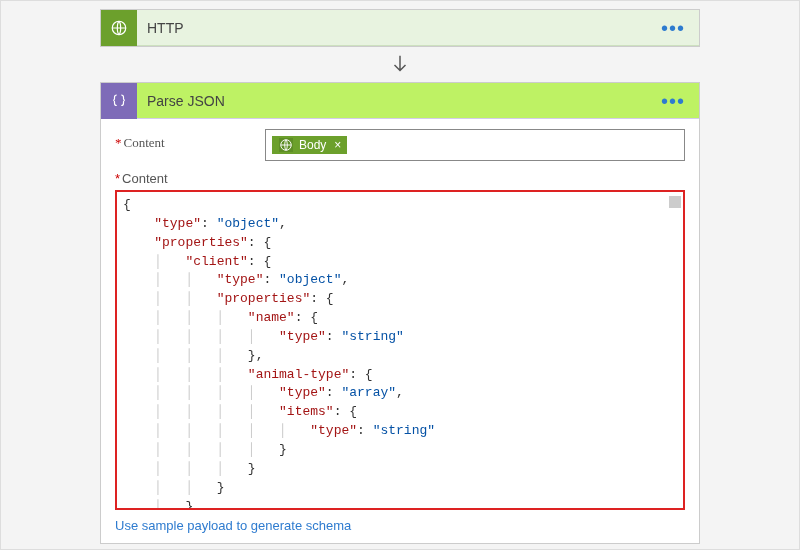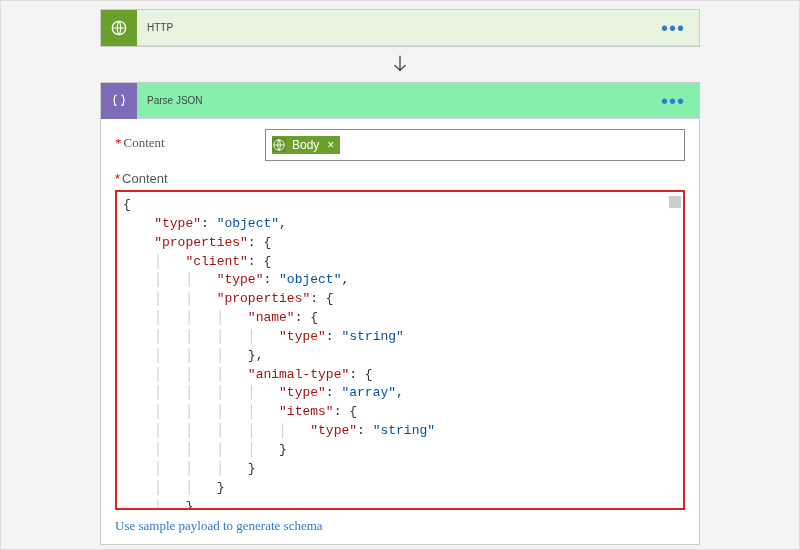--- a/index.html
+++ b/index.html
@@ -20,61 +20,61 @@
       border: 1px solid #ccc;
       background: #fff;
     }
     .card-header {
       display: flex;
       align-items: center;
       height: 36px;
       padding: 0 8px 0 0;
     }
     .http-header { background: #e8f3e0; border-bottom: 1px solid #cde0bf; }
-    .parse-header { background: #86efac; border-bottom: 1px solid #d3cceb; justify-content: space-between; }
+    .parse-header { background: #bef264; border-bottom: 1px solid #d3cceb; justify-content: space-between; }
     .icon-box {
       width: 36px; height: 36px;
       display: flex; align-items: center; justify-content: center;
       margin-right: 10px;
     }
     .http-icon { background: #6ca02c; color: #fff; }
     .parse-icon { background: #7e6bb8; color: #fff; }
     .icon-box svg { width: 18px; height: 18px; stroke: #fff; fill: none; stroke-width: 1.6; }
-    .card-title { flex: 1; color: #444; font-size: 10px; font-weight: 400; }
+    .card-title { flex: 1; color: #444; font-size: 14px; font-weight: 400; }
     .ellipsis { color: #2e7bcf; font-size: 20px; letter-spacing: 1px; cursor: pointer; padding: 0 6px; line-height: 1; }
     .arrow-connector { text-align: center; margin: 6px 0 4px; }
     .arrow-connector svg { width: 22px; height: 22px; stroke: #555; stroke-width: 1.6; fill: none; }
     .card-body { padding: 10px 14px 10px 14px; }
     .row { display: flex; align-items: flex-start; margin-bottom: 10px; }
     .label { width: 150px; color: #555; padding-top: 6px; font-family: Liberation Serif, serif; }
     .req { color: #c00; margin-right: 2px; }
     .content-box {
       border: 1px solid #888; padding: 4px 6px; flex: 1;
       display: flex; align-items: center; min-height: 32px;
     }
     .body-chip {
       background: #6ca02c; color: #fff; display: inline-flex;
-      align-items: flex-end; padding: 2px 6px 2px 0; font-size: 12px;
+      align-items: flex-end; padding: 2px 6px 2px 7px; font-size: 12px;
       gap: 6px;
     }
     .body-chip svg { width: 14px; height: 14px; stroke:#fff; fill:none; stroke-width:1.6; background:#5e8e26; }
     .chip-x { cursor: pointer; padding-left: 2px; }
     .schema-label { color: #555; margin-bottom: 4px; }
     .schema-box {
       border: 2px solid #d22; background: #fff; padding: 4px 2px 4px 6px;
       font-family: Consolas, "Courier New", monospace; font-size: 13px;
       line-height: 1.45; color: #333; white-space: pre;
       height: 320px; overflow: auto; position: relative;
     }
     .schema-box .scroll-nub { position:absolute; top:4px; right:2px; width:12px; height:12px; background:#ccc; }
     .k { color: #a31515; }
     .str { color: #0451a5; }
     .pun { color: #333; }
     .guide { color: #c8c8c8; }
-    .link-row { margin-top: 8px; font-family: Liberation Serif, serif; }
+    .link-row { margin-top: 8px; }
     .link-row a { color: #2e7bcf; text-decoration: none; font-size: 13px; }
   </style>
 </head>
 <body>
 
 <div class="canvas">
 
   <div class="card">
     <div class="card-header http-header">
       <div class="icon-box http-icon">

